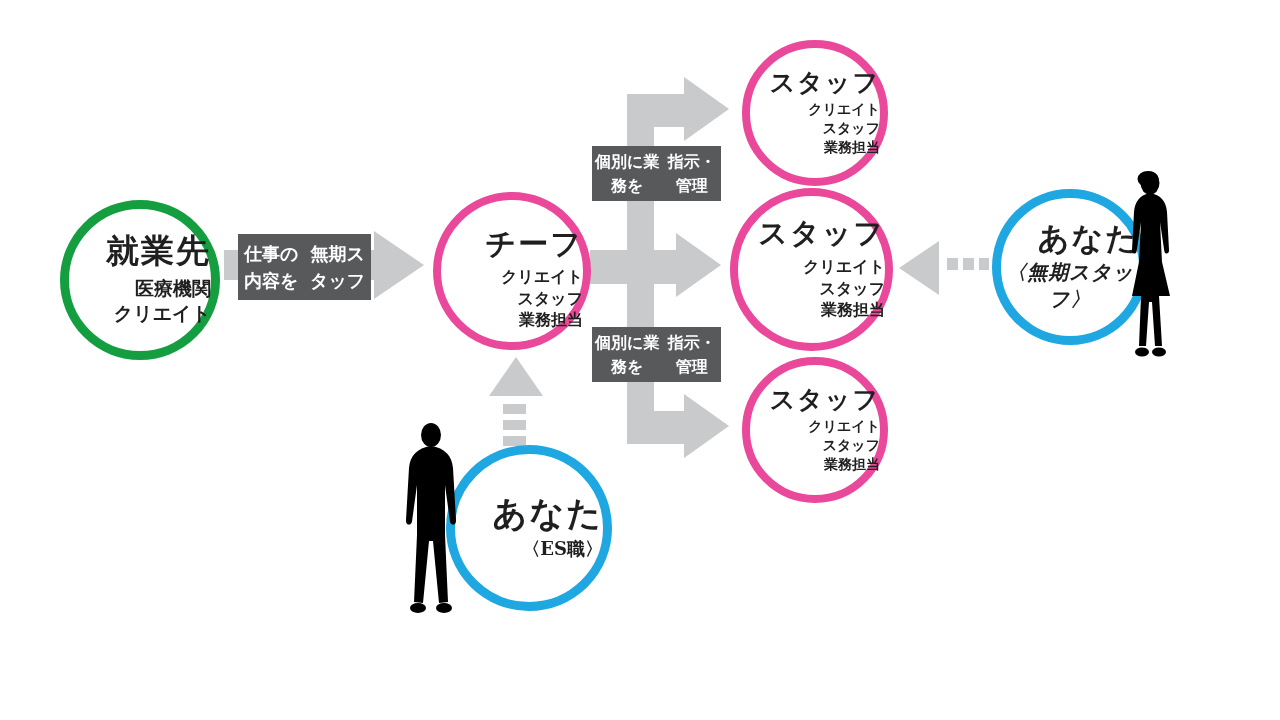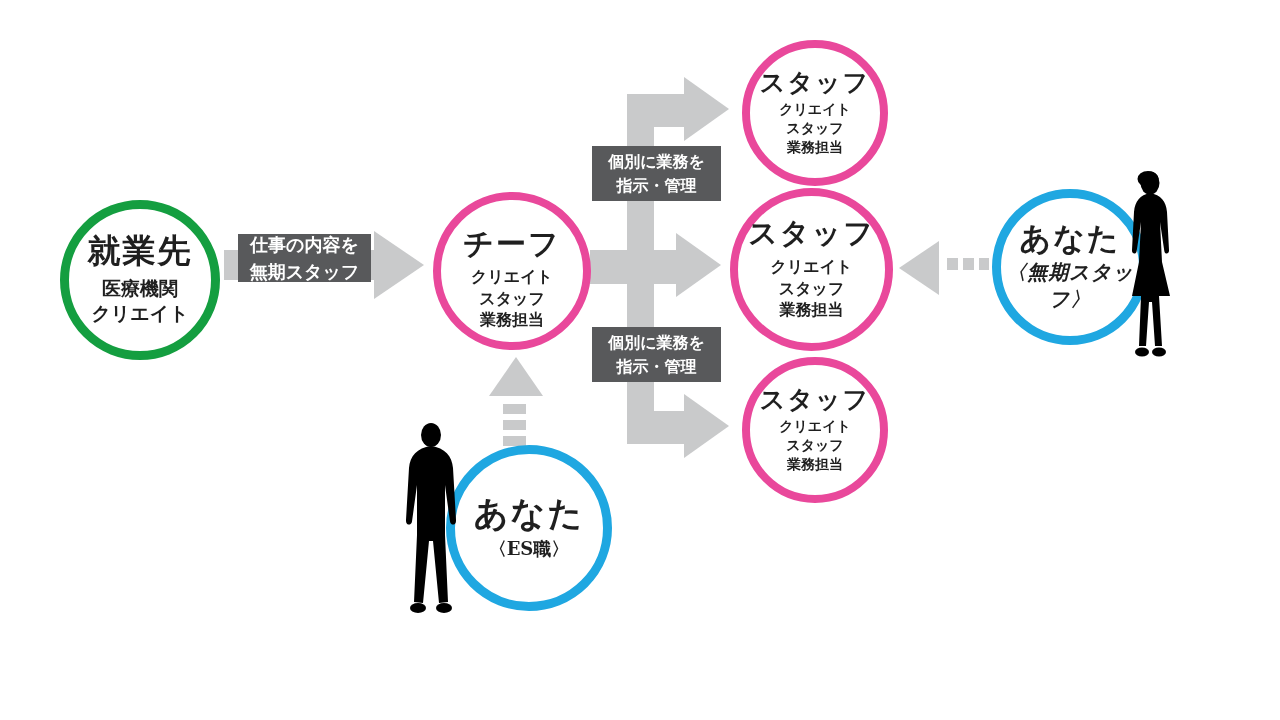--- a/index.html
+++ b/index.html
@@ -8,21 +8,21 @@
     --c-text:#1f1f1f; --c-sil:#000000;
   }
   html,body{margin:0;padding:0;background:#fff;}
   .stage{
     position:relative;width:1280px;height:720px;background:#ffffff;
     font-family:"DejaVu Serif","Liberation Serif",serif;overflow:hidden;
   }
   
   .node{
     position:absolute;border-radius:50%;background:#fff;box-sizing:border-box;
-    display:flex;flex-direction:column;align-items:center;justify-content:center;
+    display:flex;flex-direction:column;align-items:flex-end;justify-content:center;
     text-align:center;color:var(--c-text);font-weight:bold;z-index:3;
   }
   .node .title{display:block;letter-spacing:2px;line-height:1.1;}
   .node .line{display:block;line-height:1.35;}
   #node-workplace{left:60px;top:200px;width:160px;height:160px;border:9px solid var(--c-green);}
   #node-workplace .title{font-size:33px;margin-bottom:6px;}
   #node-workplace .line{font-size:19px;}
   #node-chief{left:433px;top:192px;width:158px;height:158px;border:8px solid var(--c-pink);}
   #node-chief .title{font-size:30px;margin-bottom:6px;margin-top:16px;}
   #node-chief .line{font-size:16px;}
@@ -62,25 +62,25 @@
   #dash-l1{left:947px;top:258px;width:11px;height:12px;}
   #dash-l2{left:963px;top:258px;width:11px;height:12px;}
   #dash-l3{left:979px;top:258px;width:10px;height:12px;}
   #dash-up-head{left:489px;top:357px;}
   #dash-u1{left:503px;top:404px;width:23px;height:10px;}
   #dash-u2{left:503px;top:420px;width:23px;height:10px;}
   #dash-u3{left:503px;top:436px;width:23px;height:10px;}
   
   .plabel{
     position:absolute;background:var(--c-labelbg);color:var(--c-labeltext);
-    display:flex;flex-direction:column;align-items:center;justify-content:center;
+    display:flex;align-items:center;justify-content:center;
     font-weight:bold;z-index:2;text-align:center;
   }
   .plabel .line{display:block;line-height:1.5;}
-  #label-batch{left:238px;top:234px;width:133px;height:48px;font-size:18px;}
+  #label-batch{left:238px;top:234px;width:133px;height:66px;font-size:18px;}
   #label-individual-top{left:592px;top:146px;width:129px;height:55px;font-size:16px;}
   #label-individual-bottom{left:592px;top:327px;width:129px;height:55px;font-size:16px;}
   
   .silhouette{position:absolute;z-index:4;color:var(--c-sil);}
   #sil-woman{left:1116px;top:170px;width:70px;height:194px;}
   #sil-man{left:394px;top:423px;width:74px;height:194px;}
 </style>
 </head>
 <body>
 

